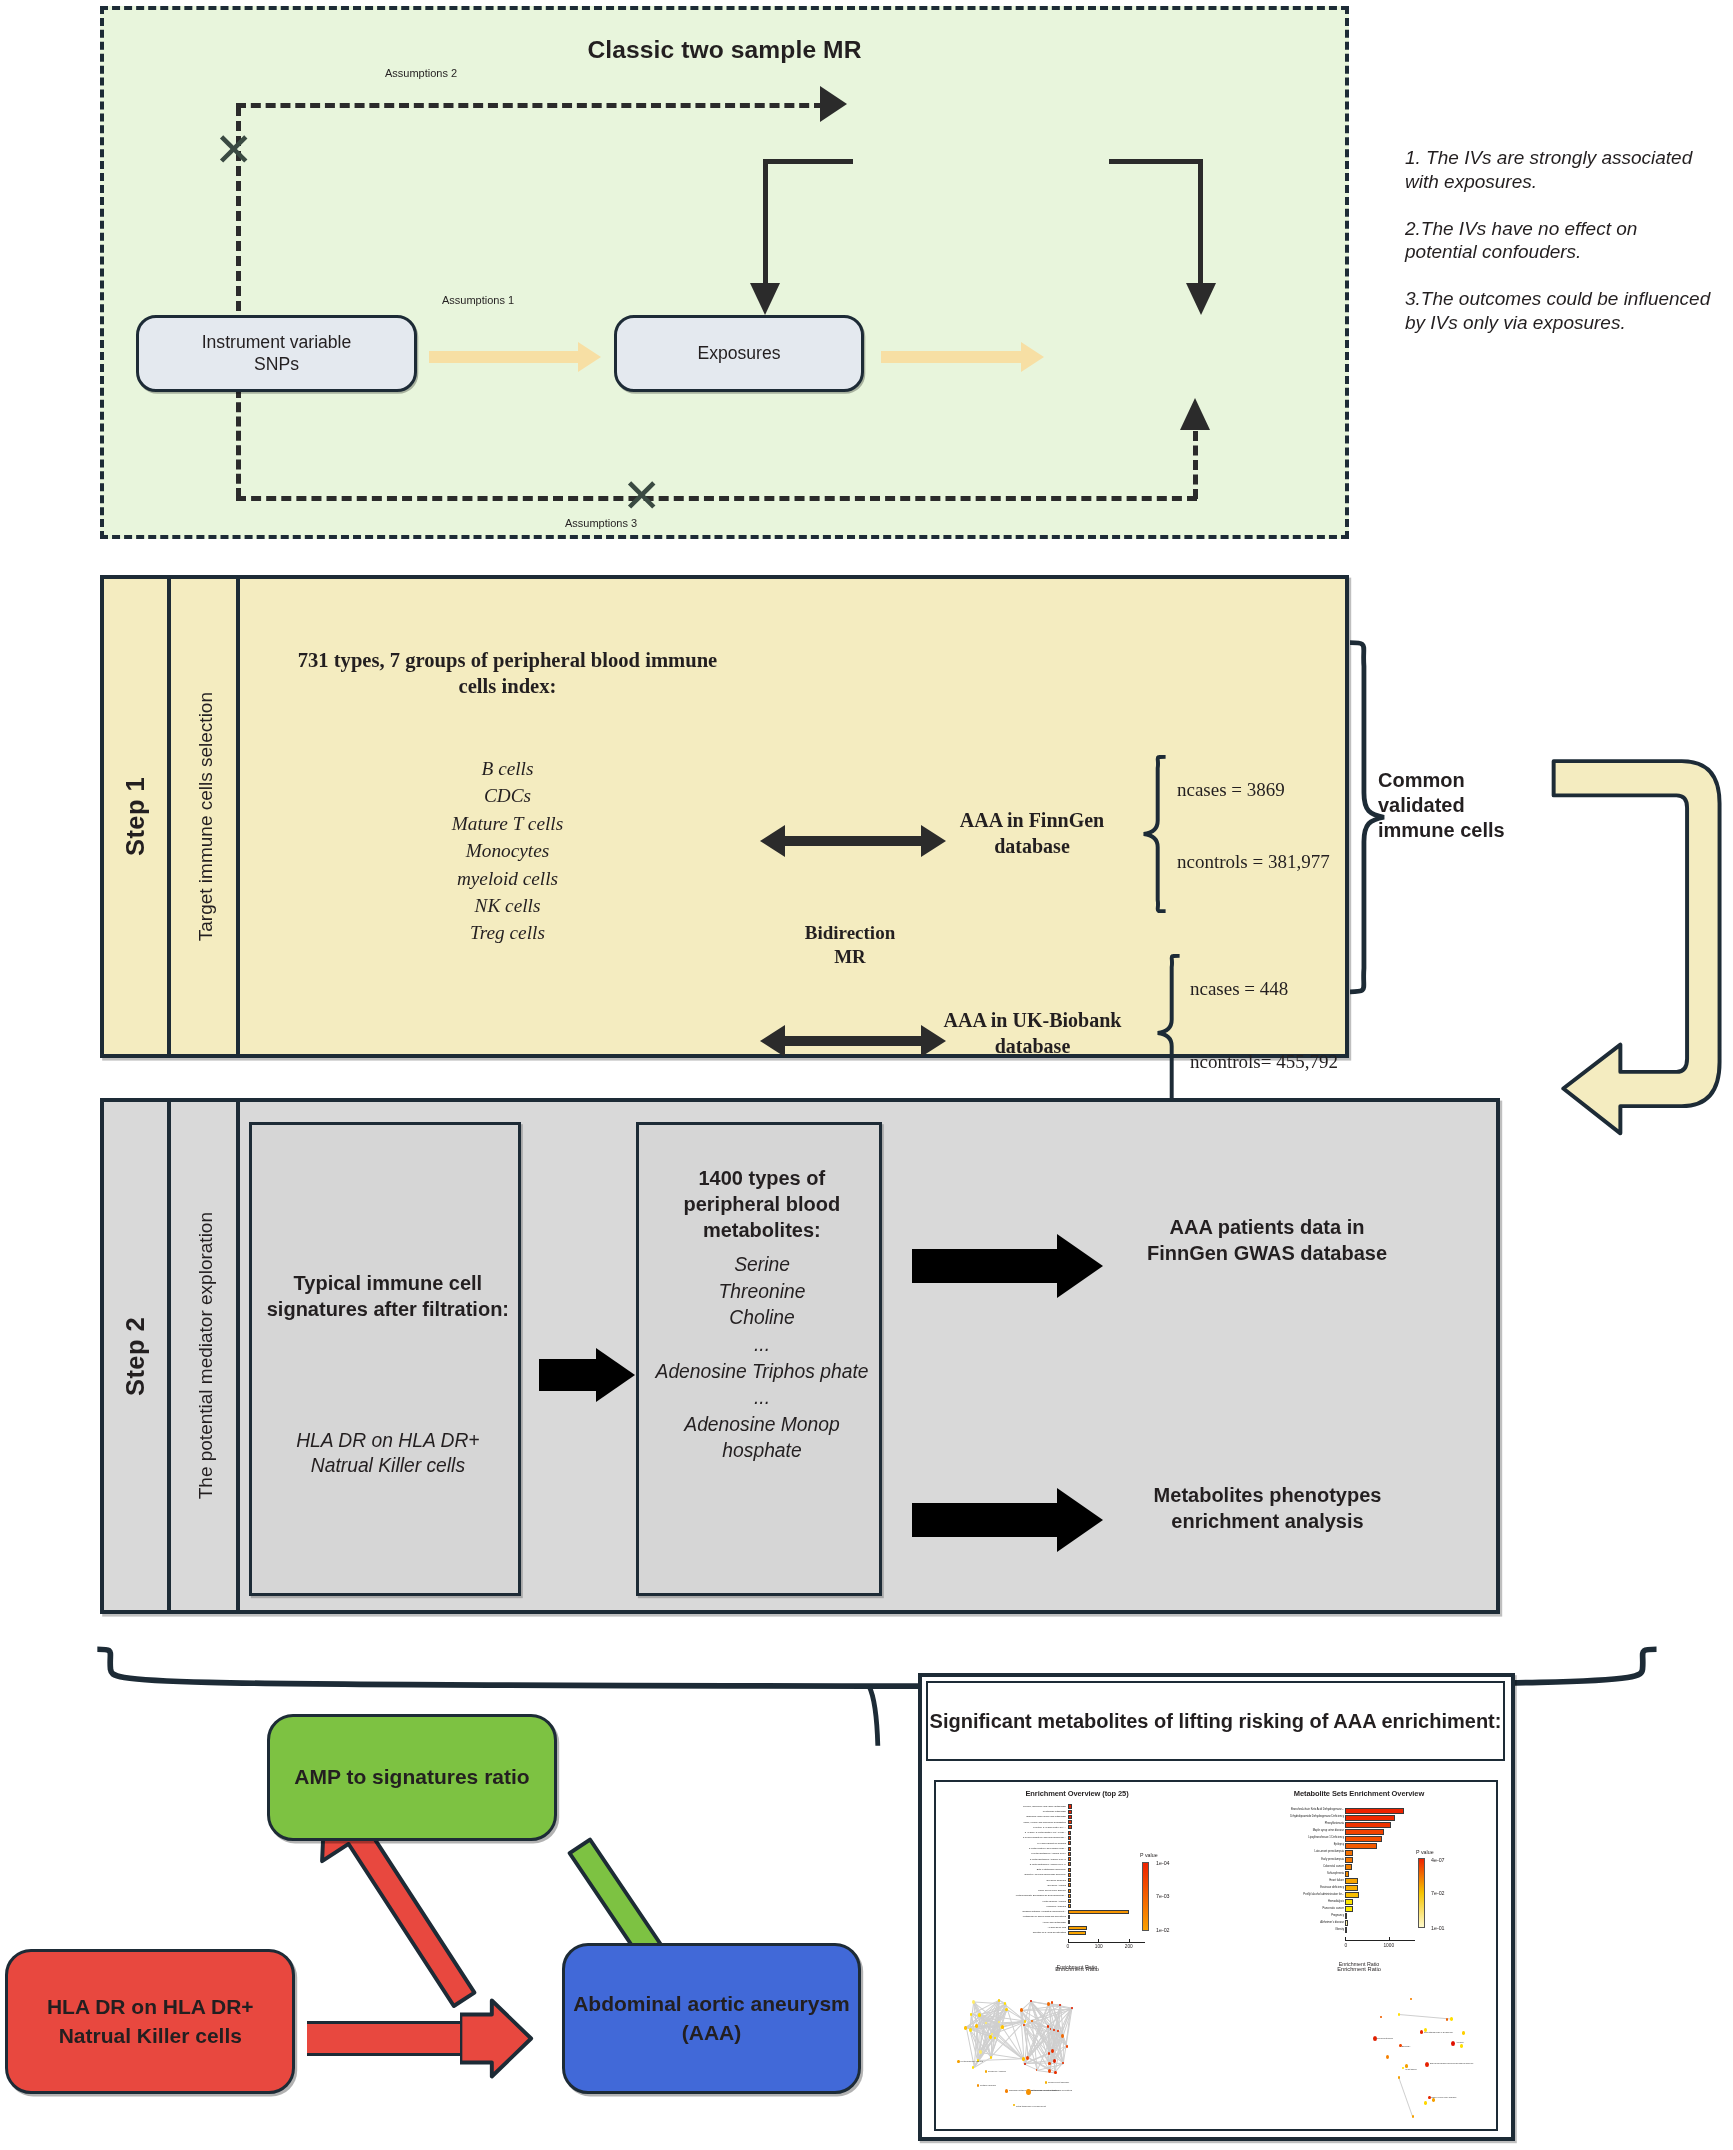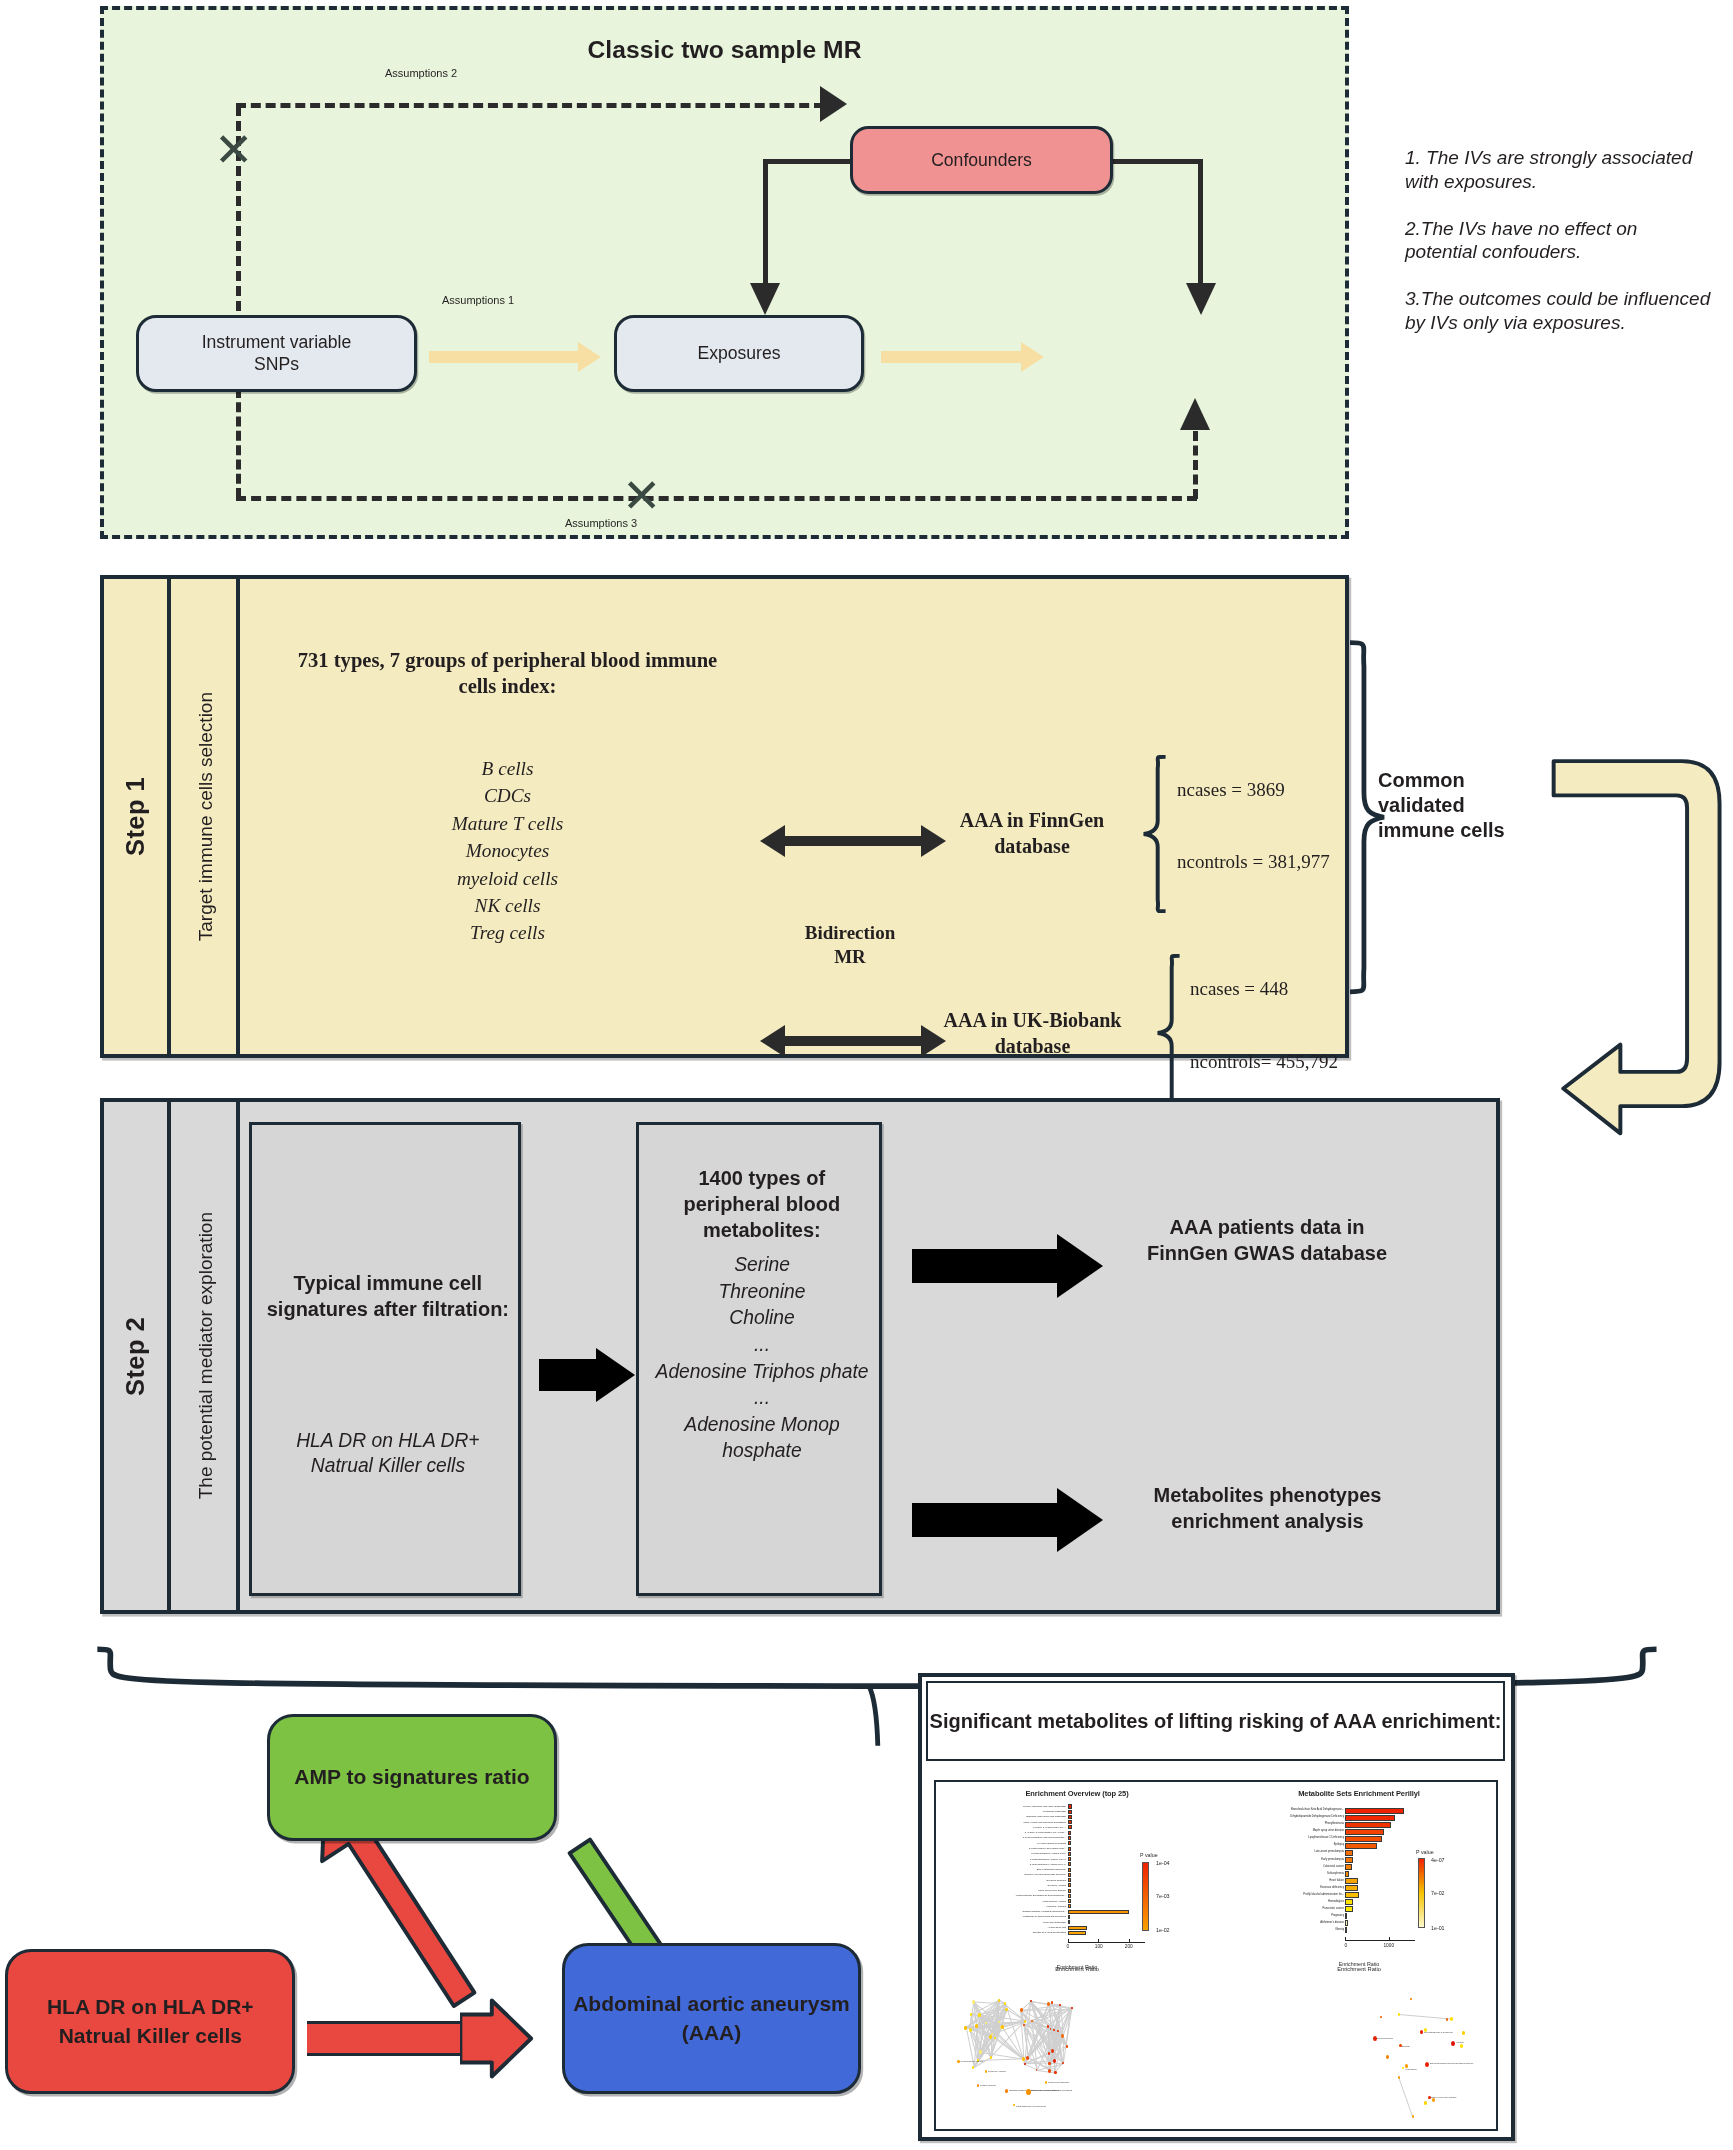--- a/index.html
+++ b/index.html
@@ -205,23 +205,20 @@
     <div class="yarrow-body" style="width:140px;"></div>
     <div class="yarrow-head"></div>
   </div>
 
   <div class="abs mrnode ctr" id="node-iv">
     <span style="white-space:pre-line">Instrument variable
 SNPs</span>
   </div>
   <div class="abs mrnode ctr" id="node-exp">
     <span>Exposures</span>
-  </div>
-  <div class="abs" id="node-conf">
-    <span>Confounders</span>
   </div>
 </div>
 
 <div class="abs" id="assump-box">
   <div class="assump-item">1. The IVs are strongly associated with exposures.</div>
   <div class="assump-item">2.The IVs have no effect on potential confouders.</div>
   <div class="assump-item">3.The outcomes could be influenced by IVs only via exposures.</div>
 </div>
 
 <div class="abs" id="step1-outer">
@@ -436,21 +433,21 @@
         <div class="mini-ticklabel" style="left: 123px; top: 162px; width: 17.6px;">0</div>
         <div class="mini-tick" style="left: 162px; top: 157px; height: 3.1px;"></div>
         <div class="mini-ticklabel" style="left: 154px; top: 162px; width: 17.6px;">100</div>
         <div class="mini-tick" style="left: 193px; top: 157px; height: 3.1px;"></div>
         <div class="mini-ticklabel" style="left: 184px; top: 162px; width: 17.6px;">200</div>
       </div>
     <div class="mini-xlab" style="left:0; top:182px;">Enrichment Ratio</div>
   </div>
 
   <div class="mini-chart" style="left:282px;">
-    <div class="mini-title">Metabolite Sets Enrichment Perillyl</div>
+    <div class="mini-title">Metabolite Sets Enrichment Overview</div>
     <div id="c2-rows">
         <div class="mini-rowlabel" style="left: 0px; width: 126px; top: 26px; font-size: 2.7px;">Branched-chain Keto Acid Dehydrogenase...</div>
         <div class="mini-bar" style="left: 127px; top: 26px; width: 59px; height: 6px; background: rgb(238, 34, 0);"></div>
         <div class="mini-rowlabel" style="left: 0px; width: 126px; top: 33px; font-size: 2.7px;">Dihydrolipoamide Dehydrogenase Deficiency</div>
         <div class="mini-bar" style="left: 127px; top: 33px; width: 50px; height: 6px; background: rgb(239, 40, 0);"></div>
         <div class="mini-rowlabel" style="left: 0px; width: 126px; top: 40px; font-size: 2.7px;">Phenylketonuria</div>
         <div class="mini-bar" style="left: 127px; top: 40px; width: 46px; height: 6px; background: rgb(240, 52, 0);"></div>
         <div class="mini-rowlabel" style="left: 0px; width: 126px; top: 47px; font-size: 2.7px;">Maple syrup urine disease</div>
         <div class="mini-bar" style="left: 127px; top: 47px; width: 39px; height: 6px; background: rgb(241, 66, 0);"></div>
         <div class="mini-rowlabel" style="left: 0px; width: 126px; top: 54px; font-size: 2.7px;">Lipoyltransferase 1 Deficiency</div>

